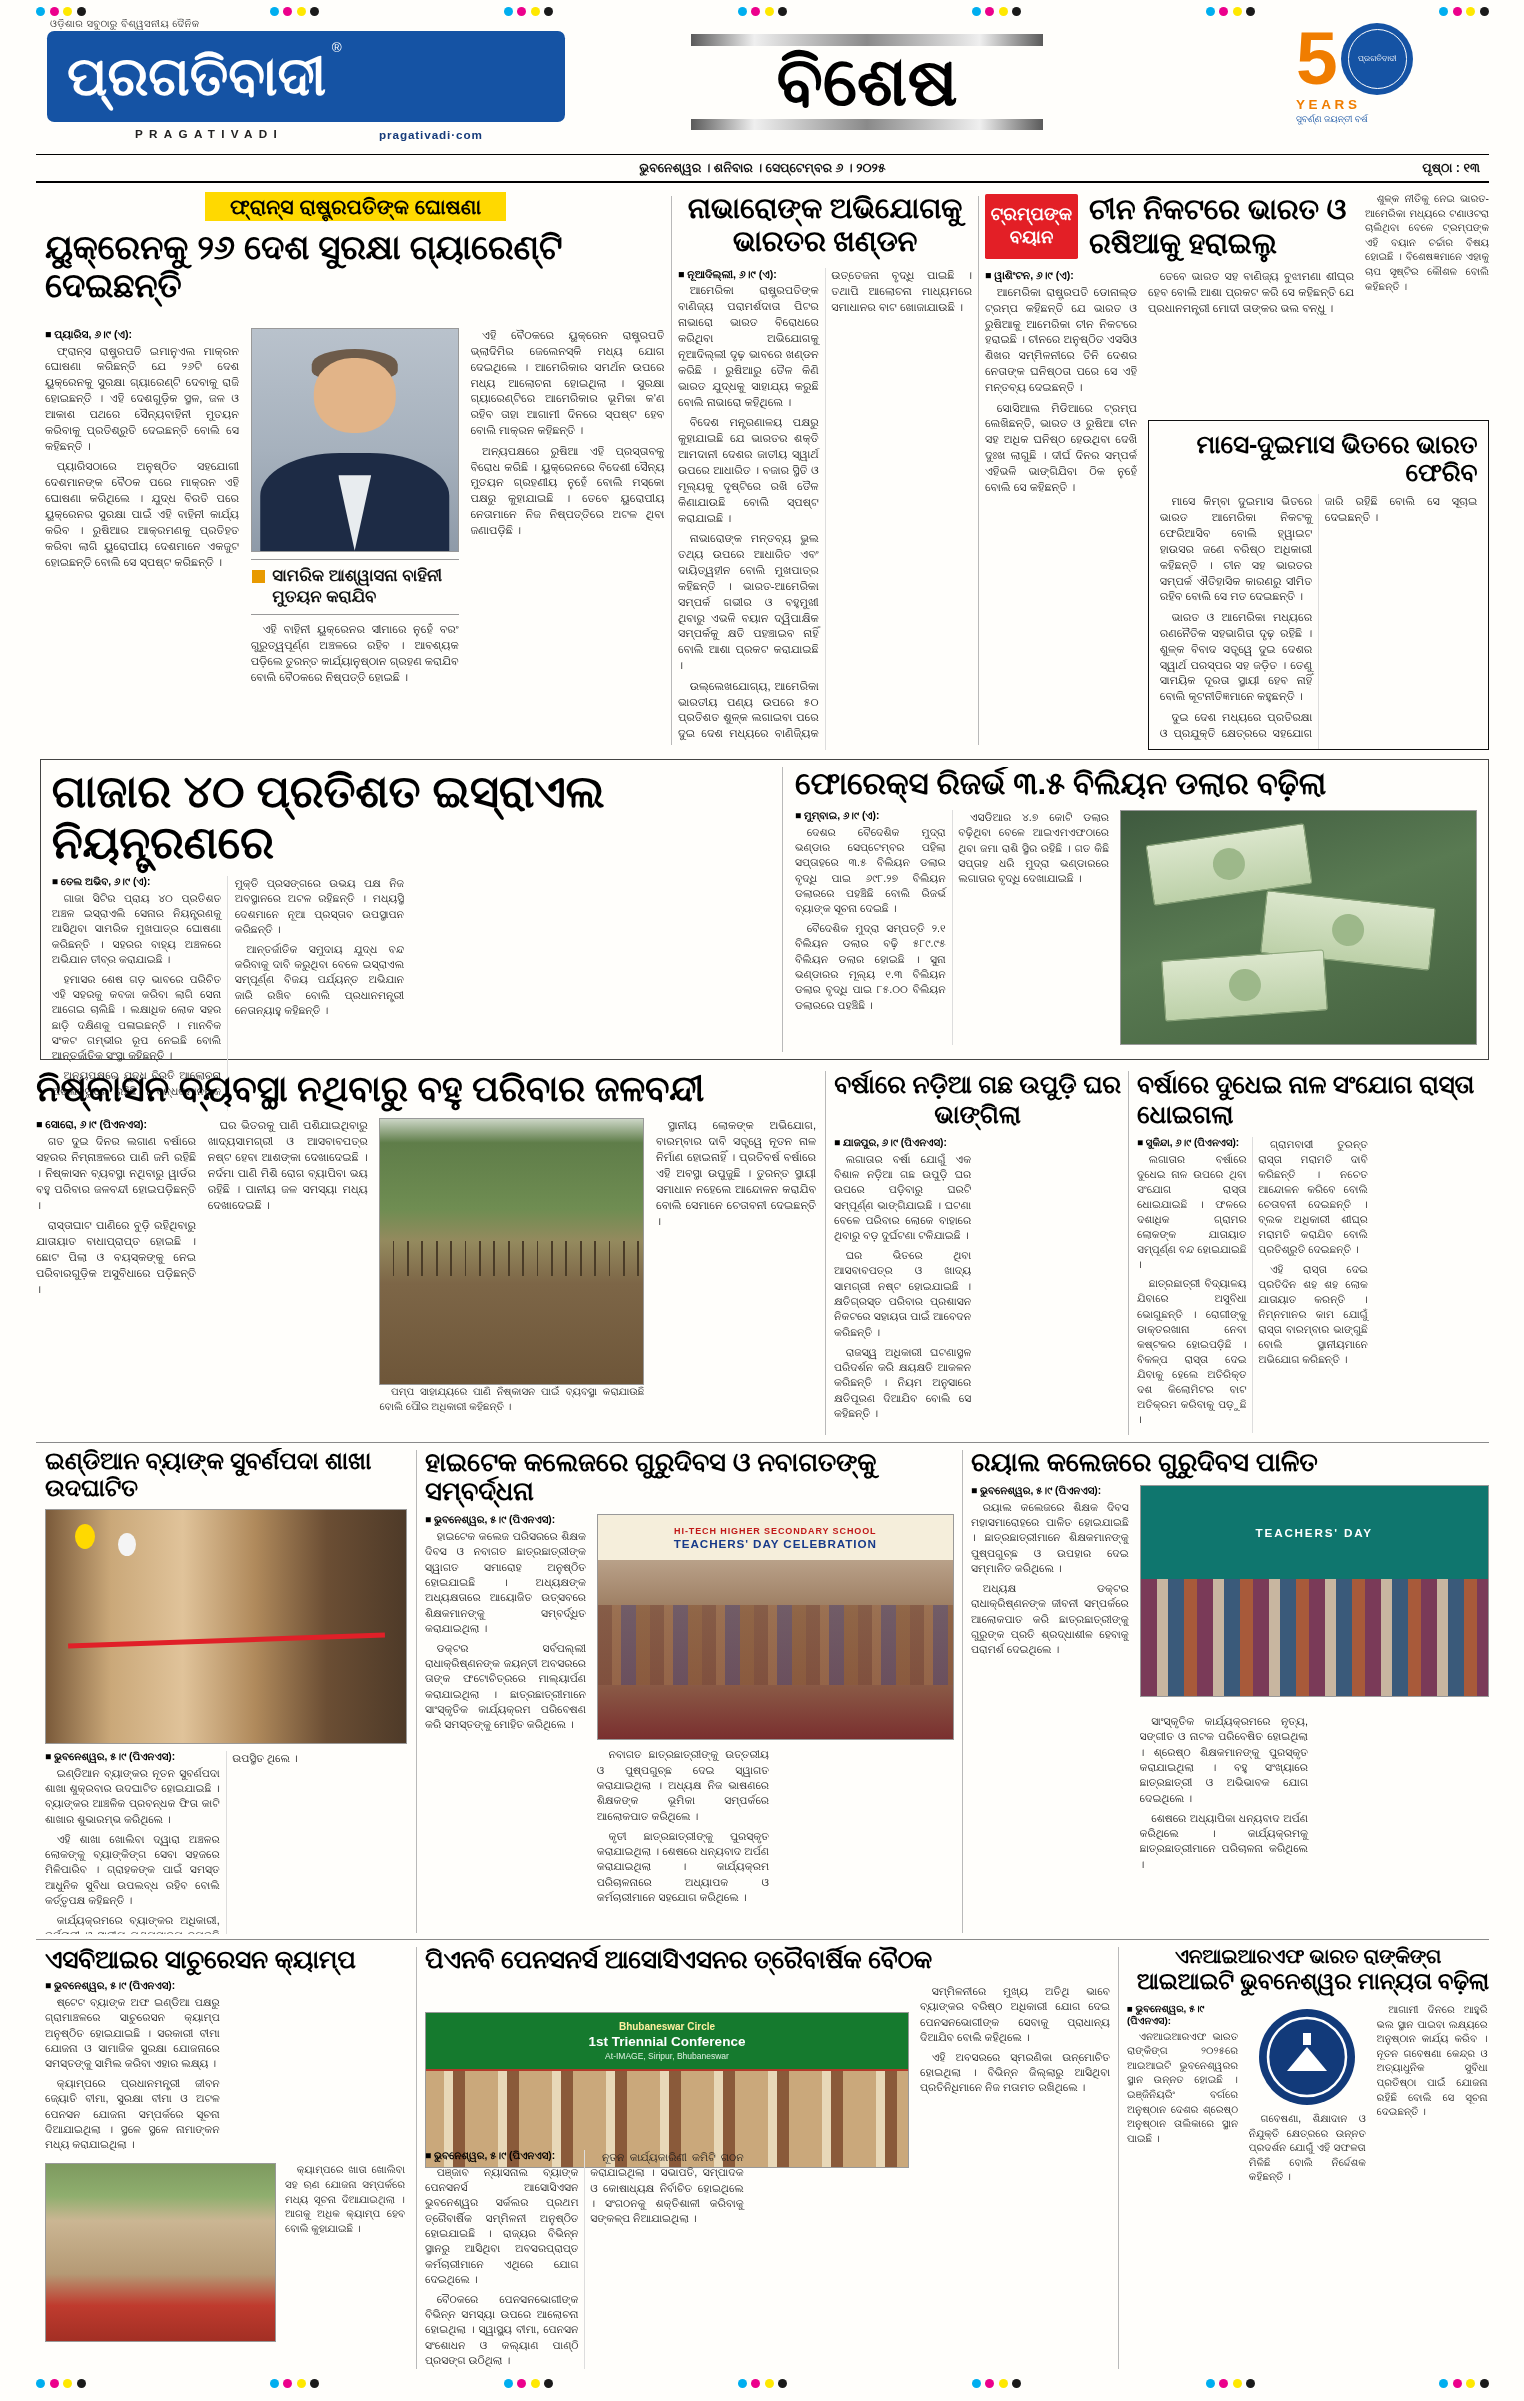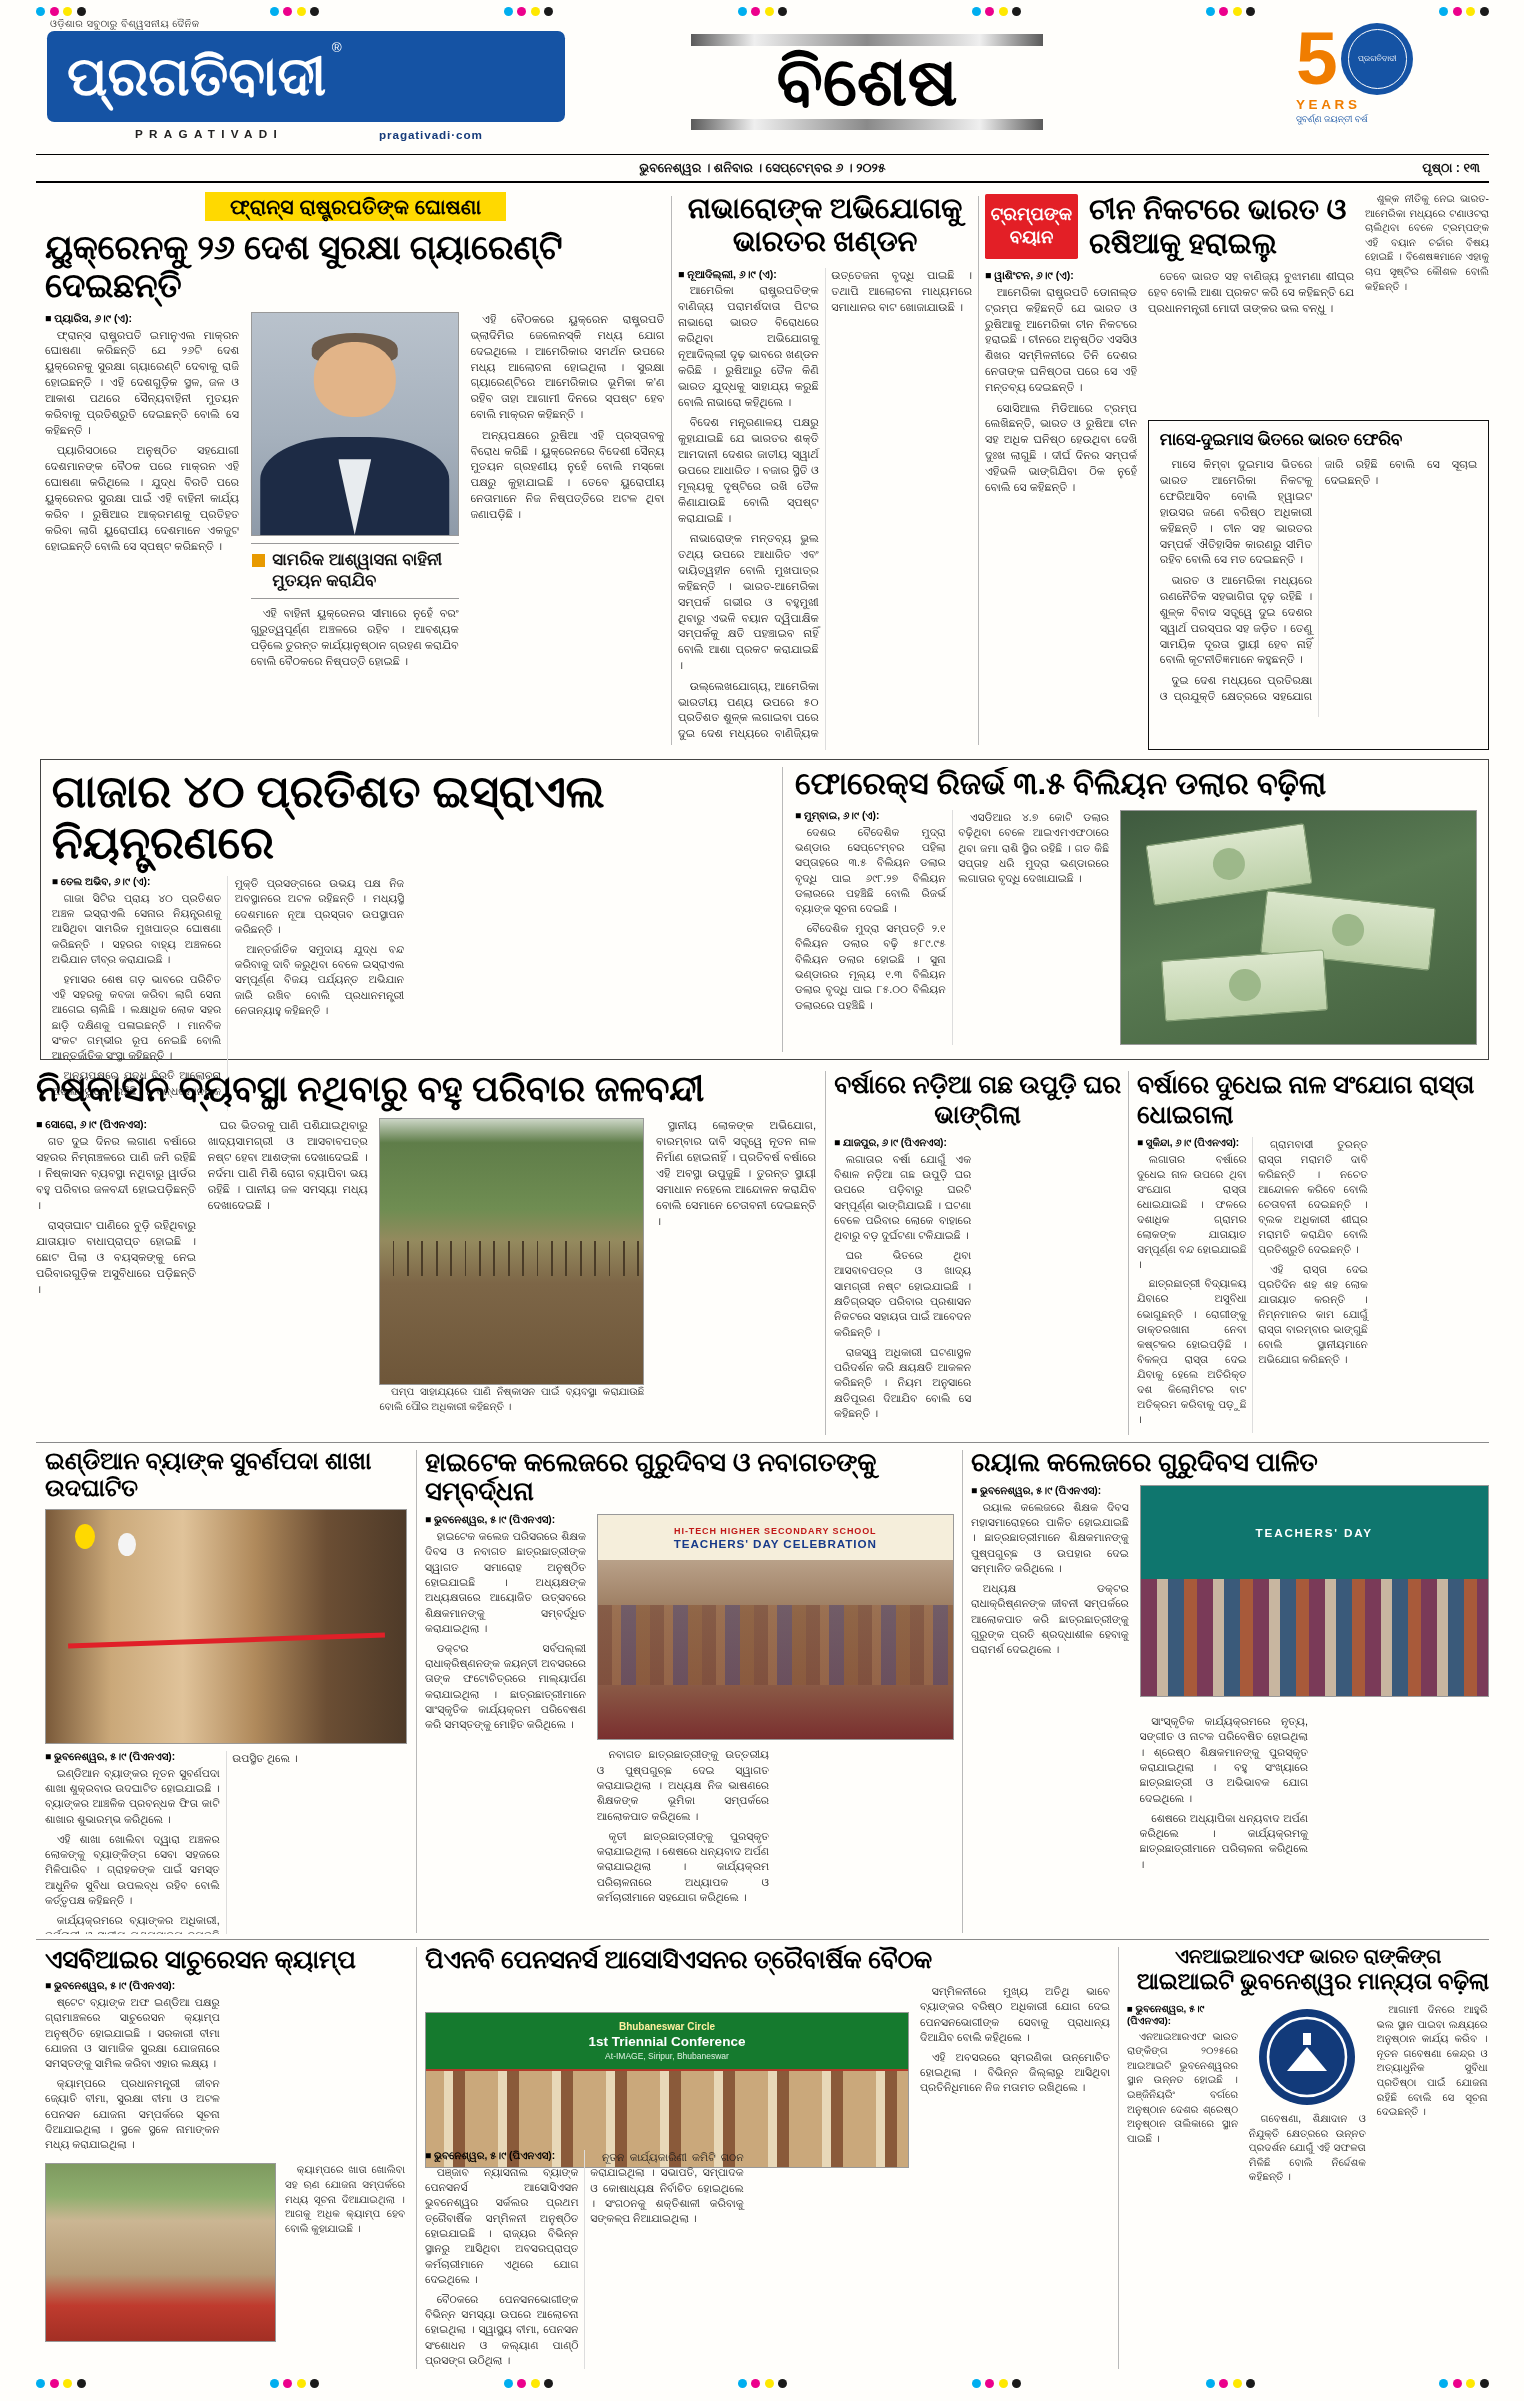--- a/index.html
+++ b/index.html
@@ -156,21 +156,21 @@
 
     <div class="abs daterow" style="left:36px;top:154px;width:1453px;height:29px">
       <span class="date-center">ଭୁବନେଶ୍ୱର । ଶନିବାର । ସେପ୍ଟେମ୍ବର ୬ । ୨୦୨୫</span>
       <span class="page-no">ପୃଷ୍ଠା : ୧୩</span>
     </div>
   </header>
 
   <section class="abs" style="left:45px;top:192px;width:621px;height:558px;overflow:hidden">
     <div class="kicker">ଫ୍ରାନ୍ସ ରାଷ୍ଟ୍ରପତିଙ୍କ ଘୋଷଣା</div>
     <h1 class="hl" style="font-size:34px;margin-top:6.3px">ୟୁକ୍ରେନକୁ ୨୬ ଦେଶ ସୁରକ୍ଷା ଗ୍ୟାରେଣ୍ଟି ଦେଇଛନ୍ତି</h1>
-    <div class="flow" style="display:flex;gap:11.7px;margin-top:8px;height:466px">
+    <div class="flow" style="display:flex;gap:11.7px;margin-top:24px;height:466px">
       <div style="width:194px;overflow:hidden">
         <div class="dateline">■ ପ୍ୟାରିସ, ୬।୯ (ଏ):</div>
         <div>
             <p class="bp">ଫ୍ରାନ୍ସ ରାଷ୍ଟ୍ରପତି ଇମାନୁଏଲ ମାକ୍ରନ ଘୋଷଣା କରିଛନ୍ତି ଯେ ୨୬ଟି ଦେଶ ୟୁକ୍ରେନକୁ ସୁରକ୍ଷା ଗ୍ୟାରେଣ୍ଟି ଦେବାକୁ ରାଜି ହୋଇଛନ୍ତି । ଏହି ଦେଶଗୁଡ଼ିକ ସ୍ଥଳ, ଜଳ ଓ ଆକାଶ ପଥରେ ସୈନ୍ୟବାହିନୀ ମୁତୟନ କରିବାକୁ ପ୍ରତିଶ୍ରୁତି ଦେଇଛନ୍ତି ବୋଲି ସେ କହିଛନ୍ତି ।</p>
             <p class="bp">ପ୍ୟାରିସଠାରେ ଅନୁଷ୍ଠିତ ସହଯୋଗୀ ଦେଶମାନଙ୍କ ବୈଠକ ପରେ ମାକ୍ରନ ଏହି ଘୋଷଣା କରିଥିଲେ । ଯୁଦ୍ଧ ବିରତି ପରେ ୟୁକ୍ରେନର ସୁରକ୍ଷା ପାଇଁ ଏହି ବାହିନୀ କାର୍ଯ୍ୟ କରିବ । ରୁଷିଆର ଆକ୍ରମଣକୁ ପ୍ରତିହତ କରିବା ଲାଗି ୟୁରୋପୀୟ ଦେଶମାନେ ଏକଜୁଟ ହୋଇଛନ୍ତି ବୋଲି ସେ ସ୍ପଷ୍ଟ କରିଛନ୍ତି ।</p>
           </div>
       </div>
       <div style="width:208px;overflow:hidden">
         <div class="photo photo-macron" style="height:224px">
           <div class="m-hair"></div>
@@ -220,21 +220,21 @@
       <div class="dateline">■ ୱାଶିଂଟନ, ୬।୯ (ଏ):</div>
       <div>
           <p class="bp">ଆମେରିକା ରାଷ୍ଟ୍ରପତି ଡୋନାଲ୍ଡ ଟ୍ରମ୍ପ କହିଛନ୍ତି ଯେ ଭାରତ ଓ ରୁଷିଆକୁ ଆମେରିକା ଚୀନ ନିକଟରେ ହରାଇଛି । ଚୀନରେ ଅନୁଷ୍ଠିତ ଏସସିଓ ଶିଖର ସମ୍ମିଳନୀରେ ତିନି ଦେଶର ନେତାଙ୍କ ଘନିଷ୍ଠତା ପରେ ସେ ଏହି ମନ୍ତବ୍ୟ ଦେଇଛନ୍ତି ।</p>
           <p class="bp">ସୋସିଆଲ ମିଡିଆରେ ଟ୍ରମ୍ପ ଲେଖିଛନ୍ତି, ଭାରତ ଓ ରୁଷିଆ ଚୀନ ସହ ଅଧିକ ଘନିଷ୍ଠ ହେଉଥିବା ଦେଖି ଦୁଃଖ ଲାଗୁଛି । ଦୀର୍ଘ ଦିନର ସମ୍ପର୍କ ଏହିଭଳି ଭାଙ୍ଗିଯିବା ଠିକ ନୁହେଁ ବୋଲି ସେ କହିଛନ୍ତି ।</p>
         </div>
     </div>
     <div class="abs flow" style="left:163px;top:77px;width:206px;height:144px;overflow:hidden">
         <p class="bp">ତେବେ ଭାରତ ସହ ବାଣିଜ୍ୟ ବୁଝାମଣା ଶୀଘ୍ର ହେବ ବୋଲି ଆଶା ପ୍ରକଟ କରି ସେ କହିଛନ୍ତି ଯେ ପ୍ରଧାନମନ୍ତ୍ରୀ ମୋଦୀ ତାଙ୍କର ଭଲ ବନ୍ଧୁ ।</p>
       </div>
     <div class="abs subbox" style="left:163px;top:228px;width:341px;height:330px">
-      <h3 class="hl" style="font-size:17px;text-align:left">ମାସେ-ଦୁଇମାସ ଭିତରେ ଭାରତ ଫେରିବ</h3>
+      <h3 class="hl" style="font-size:25px;text-align:right">ମାସେ-ଦୁଇମାସ ଭିତରେ ଭାରତ ଫେରିବ</h3>
       <div class="cols2 flow" style="margin-top:8px;height:260px">
           <p class="bp">ମାସେ କିମ୍ବା ଦୁଇମାସ ଭିତରେ ଭାରତ ଆମେରିକା ନିକଟକୁ ଫେରିଆସିବ ବୋଲି ହ୍ୱାଇଟ ହାଉସର ଜଣେ ବରିଷ୍ଠ ଅଧିକାରୀ କହିଛନ୍ତି । ଚୀନ ସହ ଭାରତର ସମ୍ପର୍କ ଐତିହାସିକ କାରଣରୁ ସୀମିତ ରହିବ ବୋଲି ସେ ମତ ଦେଇଛନ୍ତି ।</p>
           <p class="bp">ଭାରତ ଓ ଆମେରିକା ମଧ୍ୟରେ ରଣନୈତିକ ସହଭାଗିତା ଦୃଢ଼ ରହିଛି । ଶୁଳ୍କ ବିବାଦ ସତ୍ତ୍ୱେ ଦୁଇ ଦେଶର ସ୍ୱାର୍ଥ ପରସ୍ପର ସହ ଜଡ଼ିତ । ତେଣୁ ସାମୟିକ ଦୂରତା ସ୍ଥାୟୀ ହେବ ନାହିଁ ବୋଲି କୂଟନୀତିଜ୍ଞମାନେ କହୁଛନ୍ତି ।</p>
           <p class="bp">ଦୁଇ ଦେଶ ମଧ୍ୟରେ ପ୍ରତିରକ୍ଷା ଓ ପ୍ରଯୁକ୍ତି କ୍ଷେତ୍ରରେ ସହଯୋଗ ଜାରି ରହିଛି ବୋଲି ସେ ସୂଚାଇ ଦେଇଛନ୍ତି ।</p>
         </div>
     </div>
   </section>
 
   <section class="abs rowbox" style="left:40px;top:759px;width:1449px;height:301px">
     <div class="abs" style="left:10.8px;top:7.2px;width:718px;overflow:hidden">

